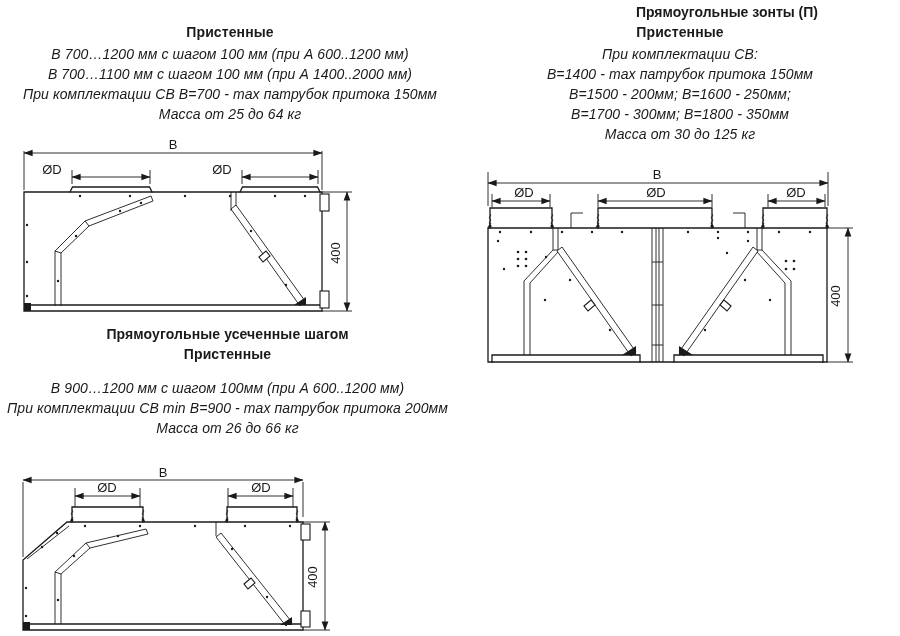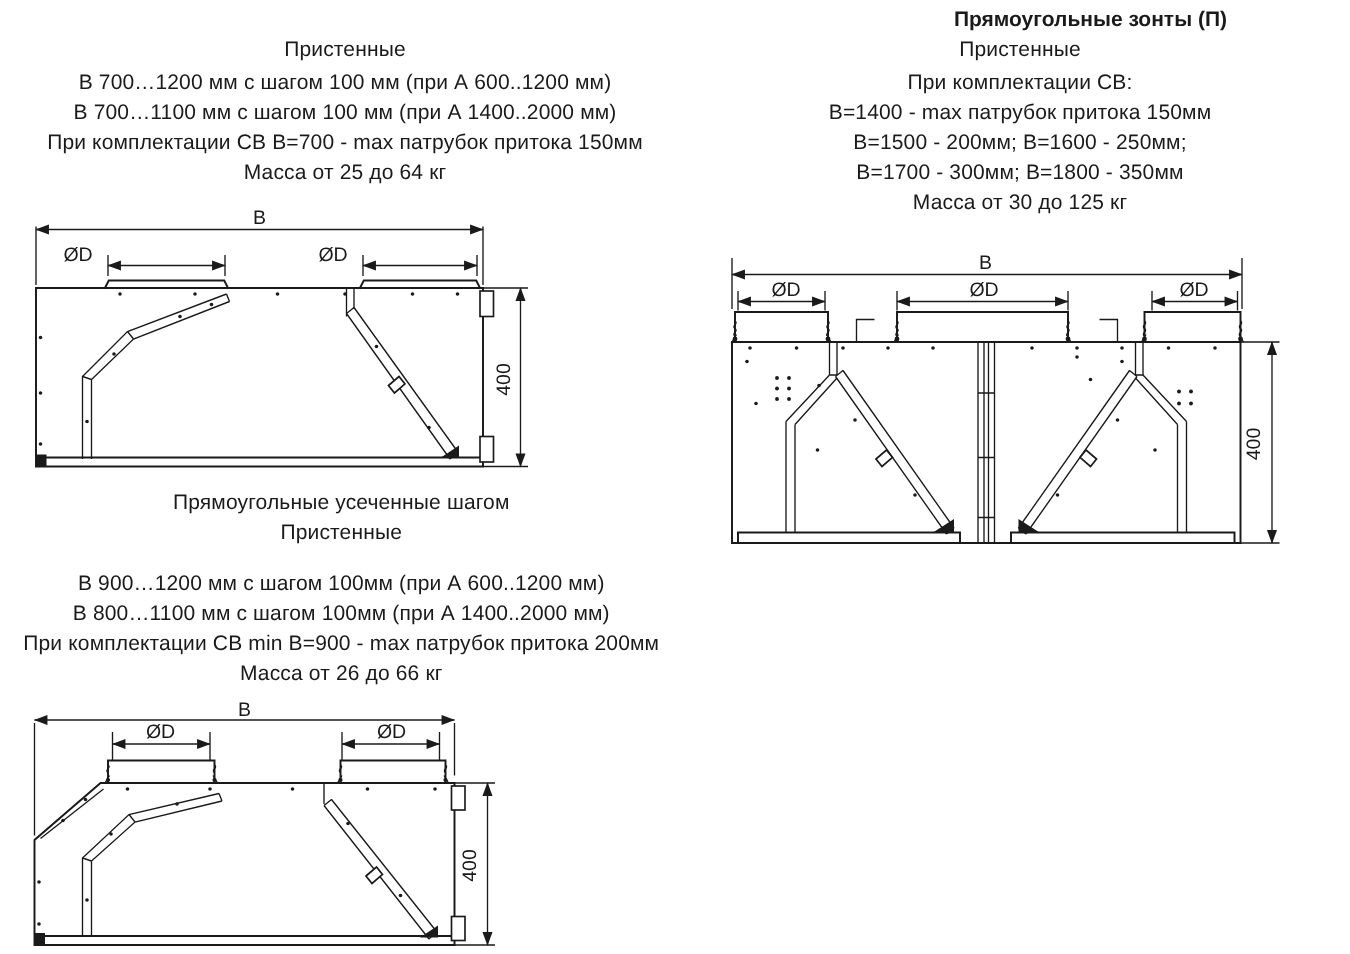--- a/index.html
+++ b/index.html
@@ -7,22 +7,22 @@
     width:900px;height:636px;position:relative;overflow:hidden;
     background:#ffffff;color:#1a1a1a;
     font-family:"Liberation Sans", sans-serif;
   }
   .abs{position:absolute;}
   .title{
     top:2px;left:0;width:818px;text-align:right;
     font-size:14px;font-weight:bold;line-height:20px;
   }
   .spec{text-align:center;font-size:14px;line-height:20px;letter-spacing:0.1px;}
-  .spec .hd{font-weight:normal;line-height:20px;}
-  .spec .lines{margin-top:2px;}
+  .spec .hd{font-weight:bold;line-height:20px;}
+  .spec .lines{margin-top:2px;font-style:italic;}
   .spec .lines.gap{margin-top:14px;}
   .block-wall{top:22px;left:0;width:460px;}
   .block-island{top:22px;left:500px;width:360px;}
   .block-trunc{top:324px;left:0;width:455px;}
   svg{display:block;}
   svg text{font-family:"Liberation Sans", sans-serif;font-size:13px;fill:#1a1a1a;}
   .st{stroke:#1a1a1a;stroke-width:1.3;fill:none;stroke-linecap:square;}
   .thin{stroke:#1a1a1a;stroke-width:0.9;fill:none;}
   .dim{stroke:#1a1a1a;stroke-width:0.9;fill:none;}
   .fill{fill:#1a1a1a;stroke:none;}
@@ -52,21 +52,20 @@
     <div>В=1700 - 300мм; В=1800 - 350мм</div>
     <div>Масса от 30 до 125 кг</div>
   </div>
 </div>
 
 <div class="abs spec block-trunc">
   <div class="hd">Прямоугольные усеченные шагом</div>
   <div class="hd">Пристенные</div>
   <div class="lines gap">
     <div>В 900…1200 мм с шагом 100мм (при А 600..1200 мм)</div>
-    <div>В 800…1100 мм с шагом 100мм (при А 1400..2000 мм)</div>
     <div>При комплектации СВ min В=900 - max патрубок притока 200мм</div>
     <div>Масса от 26 до 66 кг</div>
   </div>
 </div>
 
 <svg class="abs" style="left:0;top:138px" width="360" height="186" viewBox="0 138 360 186">
   <defs>
     <marker id="arr" viewBox="0 0 10 8" refX="9.5" refY="4" markerWidth="11" markerHeight="8.5" orient="auto-start-reverse">
       <path d="M0.5,0.5 L10,4 L0.5,7.5 Z" fill="#1a1a1a"></path>
     </marker>

